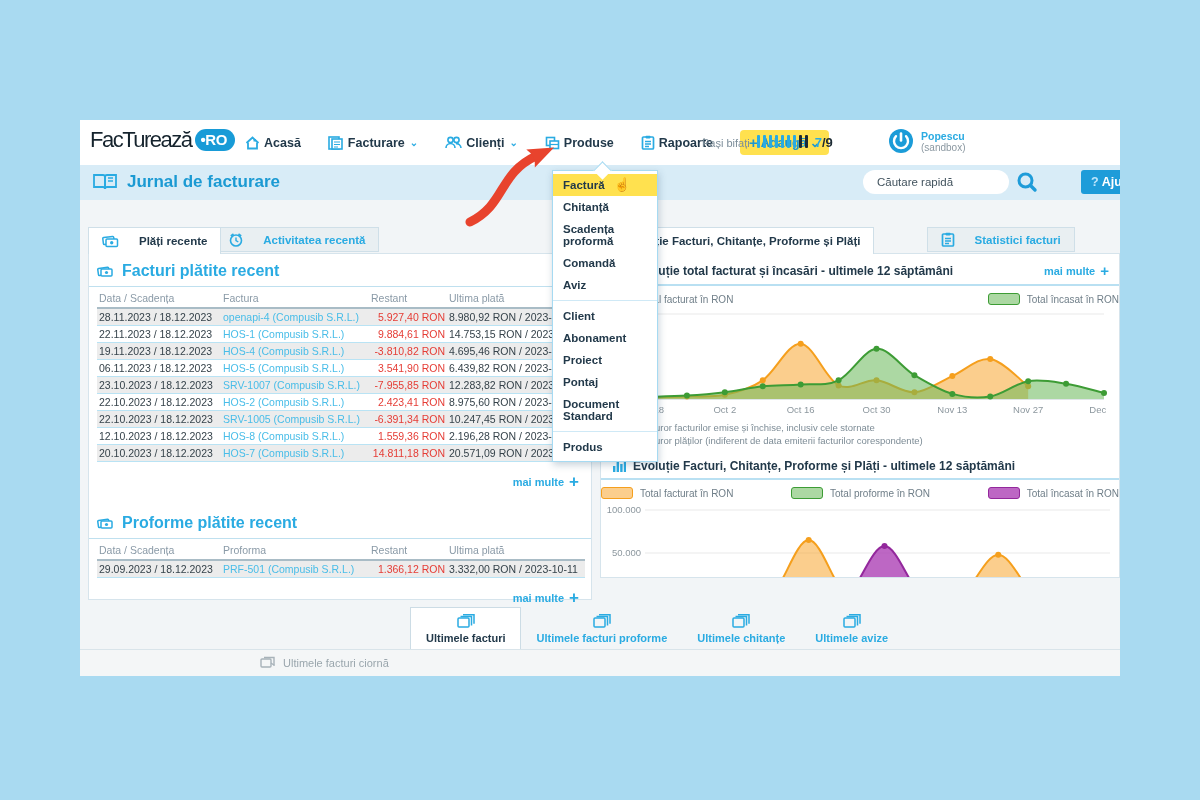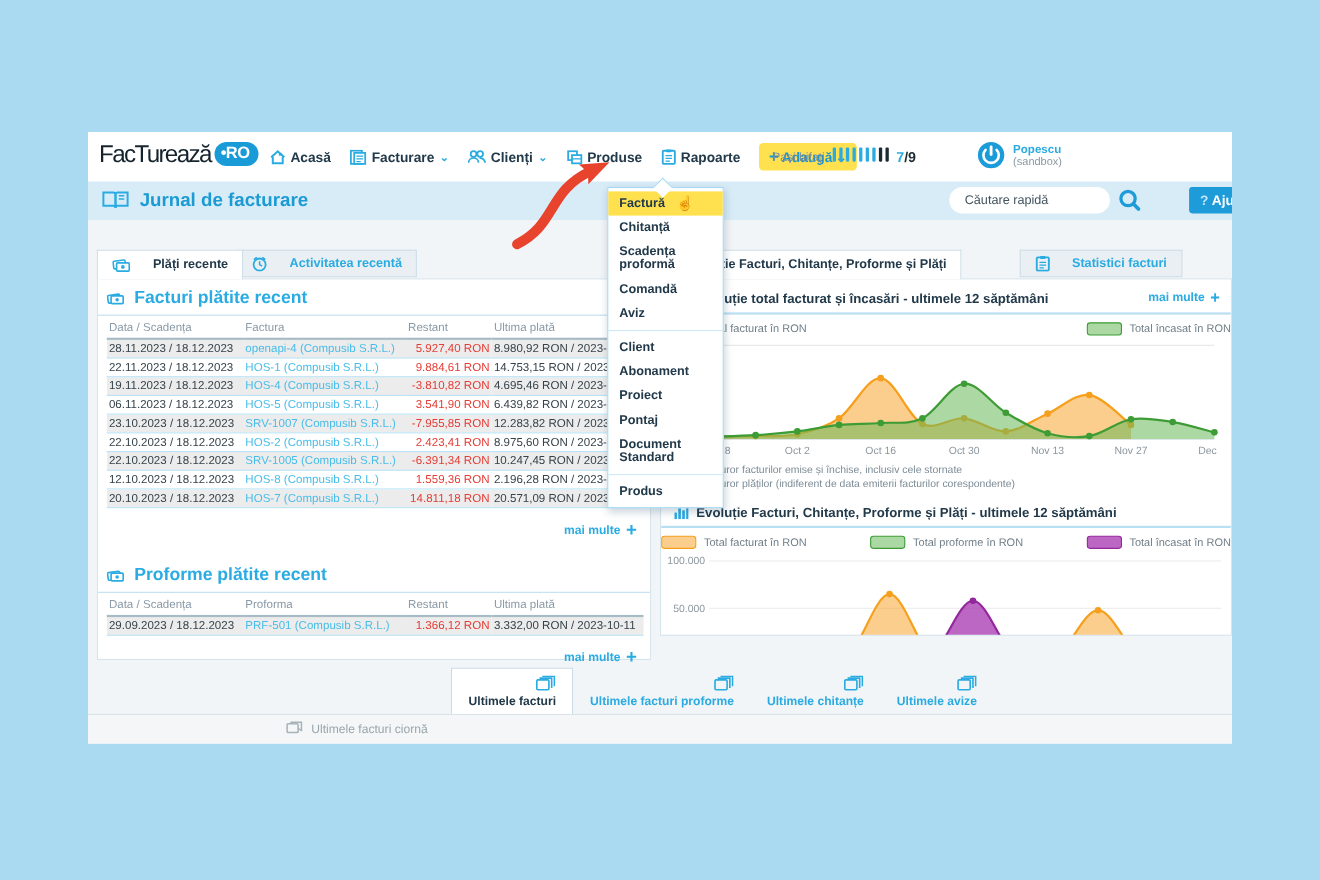--- a/index.html
+++ b/index.html
@@ -3,21 +3,21 @@
 <meta charset="utf-8">
 <style>
   html,body{margin:0;padding:0;}
   body{width:1200px;height:800px;background:#a9daf1;position:relative;font-family:"Liberation Sans",sans-serif;overflow:hidden;}
   .window{position:absolute;left:80px;top:120px;width:1040px;height:556px;background:#fff;overflow:hidden;}
   
   .topbar{position:absolute;left:0;top:0;width:1040px;height:45px;background:#fff;}
   .logo{position:absolute;left:10px;top:7px;display:flex;align-items:center;}
   .logo-text{font-weight:normal;font-size:22px;color:#15232d;letter-spacing:-1.5px;}
   .logo-badge{background:#189bd7;color:#fff;border-radius:14px;padding:2px 8px 3px 6px;font-weight:bold;font-size:15px;margin-left:3px;letter-spacing:-0.5px;text-align:right;}
-  .nav{position:absolute;left:165px;top:0;height:45px;display:flex;align-items:center;gap:17px;}
+  .nav{position:absolute;left:165px;top:0;height:45px;display:flex;align-items:center;gap:27px;}
   .nav-item{display:flex;align-items:center;gap:4px;color:#22394a;font-weight:bold;font-size:12.5px;cursor:pointer;}
   .nav-item .chev{color:#2aabe2;font-size:10px;margin-left:1px;}
   .icon-blue{color:#2aabe2;display:inline-flex;}
   .add-btn{display:flex;align-items:center;gap:3px;background:#ffe14f;border-radius:4px;padding:4px 9px;color:#1d96cf;font-weight:bold;font-size:12.5px;cursor:pointer;}
   .add-btn .plus{font-size:15px;font-weight:bold;}
   .steps{position:absolute;left:622px;top:0;height:45px;display:flex;align-items:center;}
   .steps-label{color:#7c8d99;font-size:11px;margin-right:7px;}
   .tick{display:inline-block;width:3px;height:13px;margin-right:3px;border-radius:1px;}
   .tick.done{background:#2aabe2;}
   .tick.todo{background:#1c2a33;}
@@ -75,21 +75,21 @@
   .add-menu{position:absolute;left:472px;top:50px;width:106px;background:#fff;border:1px solid #a6daf2;box-shadow:1px 3px 7px rgba(40,80,110,.25);z-index:50;padding:3px 0;box-sizing:border-box;}
   .menu-item{font-size:11.5px;font-weight:bold;color:#22394a;padding:5px 0 5px 10px;cursor:pointer;position:relative;}
   .menu-item.highlight{background:#ffe14f;}
   .menu-item .hand{position:absolute;right:26px;top:3px;color:#394956;font-size:13px;}
   .menu-divider{border-top:1px solid #cfe9f6;margin:4px 0;}
   .menu-caret{position:absolute;left:516px;top:44px;width:12px;height:12px;background:#fff;border-left:1px solid #a6daf2;border-top:1px solid #a6daf2;transform:rotate(45deg);z-index:51;}
   
   .red-arrow{position:absolute;left:378px;top:18px;z-index:60;pointer-events:none;}
   
   .bottom-tabs{position:absolute;left:330px;top:488px;height:41px;display:flex;align-items:flex-end;z-index:3;}
-  .btab{display:flex;flex-direction:column;align-items:flex-end;justify-content:center;gap:3px;padding:0 15px;height:41px;color:#2aabe2;font-size:11px;font-weight:bold;cursor:pointer;box-sizing:border-box;}
+  .btab{display:flex;flex-direction:column;align-items:center;justify-content:center;gap:3px;padding:0 15px;height:41px;color:#2aabe2;font-size:11px;font-weight:bold;cursor:pointer;box-sizing:border-box;}
   .btab.active{background:#fff;border:1px solid #ccdce5;border-bottom:none;color:#22394a;height:42px;}
   .bottom-line{position:absolute;left:0;top:529px;width:1040px;border-top:1px solid #d9e4ea;}
   .footer-bar{position:absolute;left:0;top:530px;width:1040px;height:26px;background:#f4f6f7;display:flex;align-items:center;gap:7px;padding-left:180px;box-sizing:border-box;color:#9aa6ad;font-size:11px;cursor:pointer;}
 </style>
 </head>
 <body>
 
 <div class="window">
 
   <div class="topbar">

